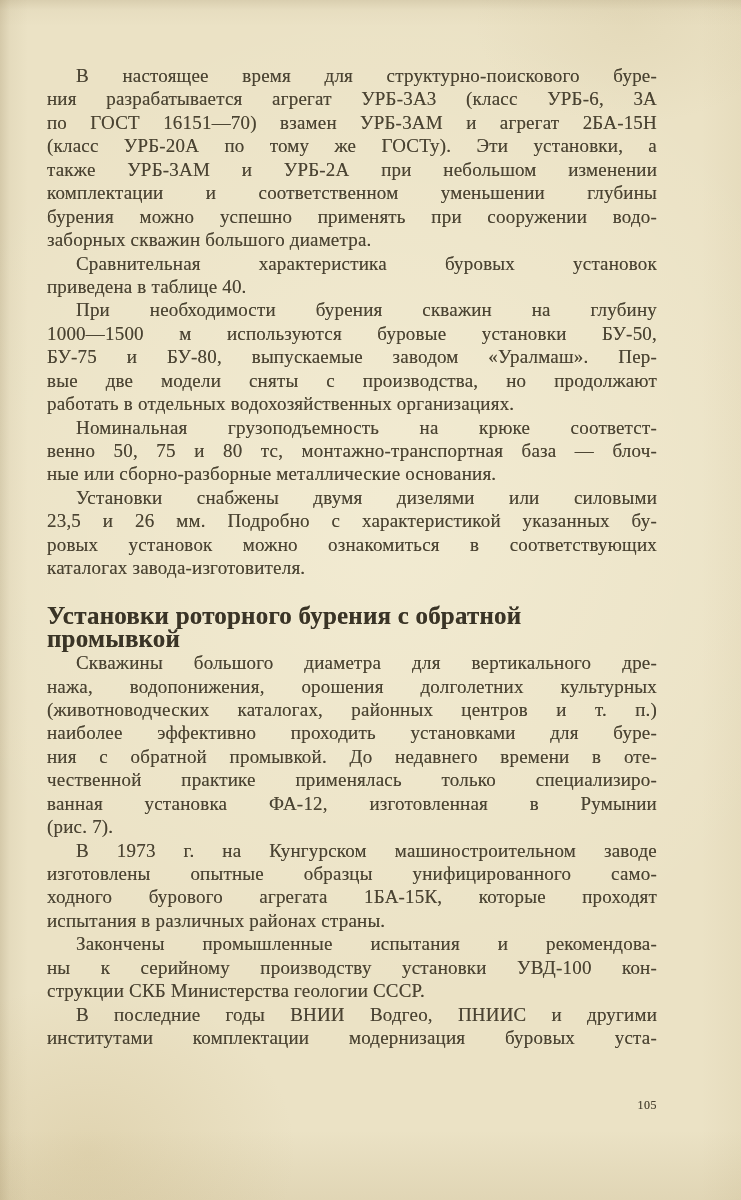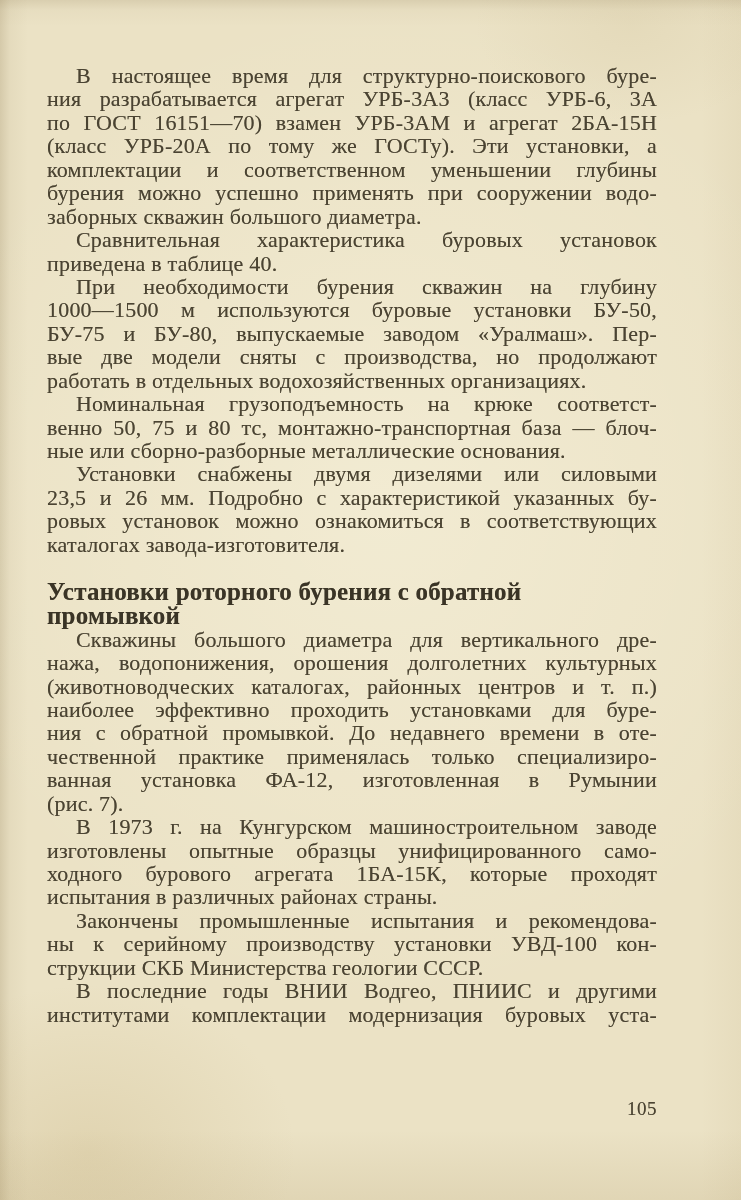--- a/index.html
+++ b/index.html
@@ -28,21 +28,21 @@
   .text-column {
     position: absolute;
     left: 47px;
     top: 64px;
     width: 610px;
   }
   p.para { margin: 0; padding: 0; }
   .line {
     height: 23.45px;
     line-height: 23.45px;
-    font-size: 22px;
+    font-size: 19px;
     letter-spacing: 0.2px;
     white-space: nowrap;
     text-align: justify;
     text-align-last: justify;
     text-shadow: 0 0 0.6px rgba(74,67,50,0.55);
   }
   .line.indent { text-indent: 29px; }
   .line.last { text-align-last: left; white-space: normal; }
   .section-heading {
     margin: 24px 0 24px 0;
@@ -54,37 +54,38 @@
     color: #3a3426;
     text-shadow: 0 0 0.6px rgba(58,52,38,0.6);
   }
   .page-number {
     position: absolute;
     left: 47px;
     top: 1098px;
     width: 610px;
     text-align: right;
     padding-right: 4px;
-    font-size: 19px;
+    font-size: 12px;
     letter-spacing: 0.5px;
     color: #4a4332;
     text-shadow: 0 0 0.6px rgba(74,67,50,0.5);
   }
 </style>
 </head>
 <body>
 
 <div class="page">
   <div class="text-column">
 
     <p class="para">
       <span class="line indent" style="display: block;">В настоящее время для структурно-поискового буре-</span>
       <span class="line" style="display: block;">ния разрабатывается агрегат УРБ-3А3 (класс УРБ-6, 3А</span>
       <span class="line" style="display: block;">по ГОСТ 16151—70) взамен УРБ-3АМ и агрегат 2БА-15Н</span>
       <span class="line" style="display: block;">(класс УРБ-20А по тому же ГОСТу). Эти установки, а</span>
+      <span class="line" style="display: block;">также УРБ-3АМ и УРБ-2А при небольшом изменении</span>
       <span class="line" style="display: block;">комплектации и соответственном уменьшении глубины</span>
       <span class="line" style="display: block;">бурения можно успешно применять при сооружении водо-</span>
       <span class="line last" style="display: block;">заборных скважин большого диаметра.</span>
     </p>
 
     <p class="para">
       <span class="line indent" style="display: block;">Сравнительная характеристика буровых установок</span>
       <span class="line last" style="display: block;">приведена в таблице 40.</span>
     </p>
 

